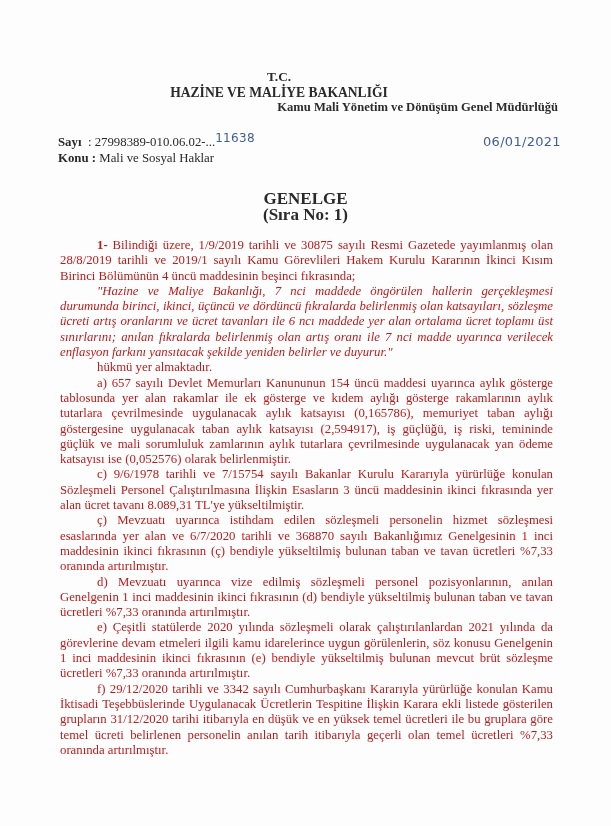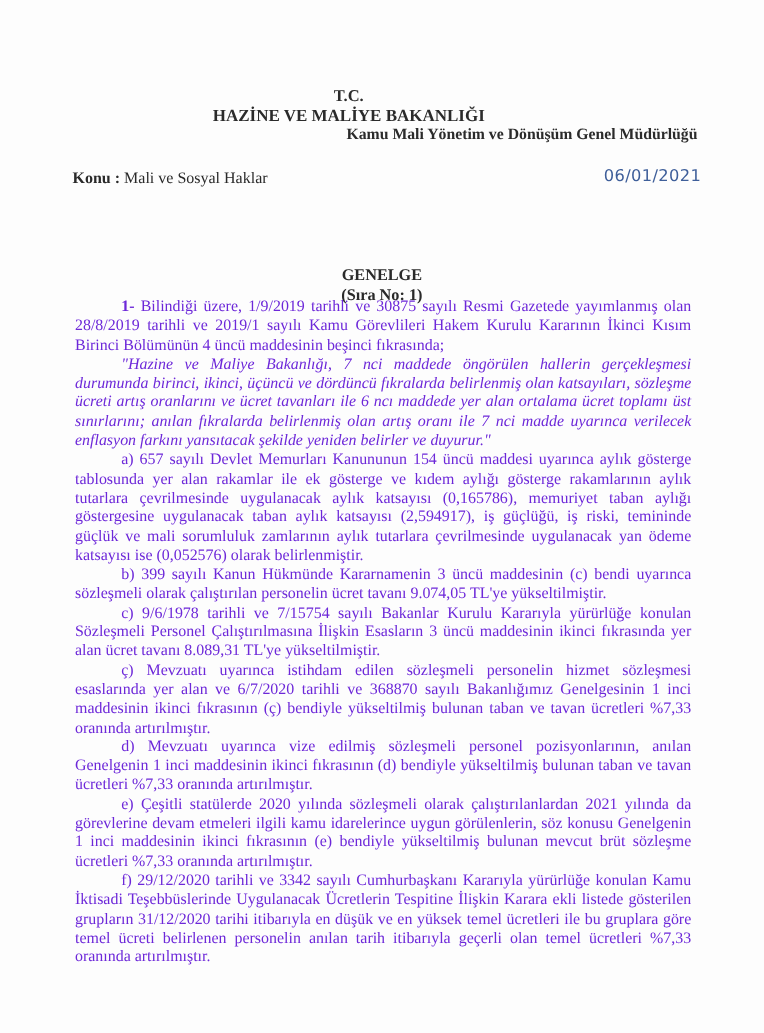--- a/index.html
+++ b/index.html
@@ -57,36 +57,36 @@
       left: 483px;
       top: 134px;
       font-family: "DejaVu Sans", sans-serif;
       color: #3f5f9a;
       font-size: 13px;
       letter-spacing: 0.3px;
     }
     .title {
       position: absolute;
       left: 0;
-      top: 212px;
+      top: 191px;
       width: 611px;
       text-align: center;
       font-weight: bold;
-      font-size: 13px;
+      font-size: 17px;
       line-height: 15.5px;
     }
     .body {
       position: absolute;
       left: 60px;
       top: 238px;
       width: 493px;
       font-size: 12.75px;
       line-height: 15.3px;
       text-align: justify;
-      color: #6d28d9;
+      color: #b91c1c;
     }
     .body p {
       margin: 0;
       text-indent: 37px;
     }
     .body p.quote {
       font-style: italic;
       text-indent: 37px;
     }
     .body p .num { font-weight: bold; }
@@ -97,36 +97,39 @@
 <div class="page">
 
   <div class="header">
     <div>T.C.</div>
     <div class="line2">HAZİNE VE MALİYE BAKANLIĞI</div>
     <div class="line3">Kamu Mali Yönetim ve Dönüşüm Genel Müdürlüğü</div>
   </div>
 
   <div class="meta">
     <div>
+      <span class="lbl">Sayı</span>&nbsp;&nbsp;<span>: 27998389-010.06.02-...</span><span class="hand">11638</span>
+    </div>
+    <div>
       <span class="lbl">Konu :</span>&nbsp;<span>Mali ve Sosyal Haklar</span>
     </div>
   </div>
 
   <div class="date">06/01/2021</div>
 
   <div class="title">
     <div>GENELGE</div>
     <div>(Sıra No: 1)</div>
   </div>
 
   <div class="body">
     <p><span class="num">1-</span> <span>Bilindiği üzere, 1/9/2019 tarihli ve 30875 sayılı Resmi Gazetede yayımlanmış olan 28/8/2019 tarihli ve 2019/1 sayılı Kamu Görevlileri Hakem Kurulu Kararının İkinci Kısım Birinci Bölümünün 4 üncü maddesinin beşinci fıkrasında;</span></p>
     <p class="quote">"Hazine ve Maliye Bakanlığı, 7 nci maddede öngörülen hallerin gerçekleşmesi durumunda birinci, ikinci, üçüncü ve dördüncü fıkralarda belirlenmiş olan katsayıları, sözleşme ücreti artış oranlarını ve ücret tavanları ile 6 ncı maddede yer alan ortalama ücret toplamı üst sınırlarını; anılan fıkralarda belirlenmiş olan artış oranı ile 7 nci madde uyarınca verilecek enflasyon farkını yansıtacak şekilde yeniden belirler ve duyurur."</p>
+    <p>hükmü yer almaktadır.</p>
     <p>a) 657 sayılı Devlet Memurları Kanununun 154 üncü maddesi uyarınca aylık gösterge tablosunda yer alan rakamlar ile ek gösterge ve kıdem aylığı gösterge rakamlarının aylık tutarlara çevrilmesinde uygulanacak aylık katsayısı (0,165786), memuriyet taban aylığı göstergesine uygulanacak taban aylık katsayısı (2,594917), iş güçlüğü, iş riski, temininde güçlük ve mali sorumluluk zamlarının aylık tutarlara çevrilmesinde uygulanacak yan ödeme katsayısı ise (0,052576) olarak belirlenmiştir.</p>
-    <p>b) 399 sayılı Kanun Hükmünde Kararnamenin 3 üncü maddesinin (c) bendi uyarınca sözleşmeli olarak çalıştırılan personelin ücret tavanı 9.074,05 TL'ye yükseltilmiştir.</p>
     <p>c) 9/6/1978 tarihli ve 7/15754 sayılı Bakanlar Kurulu Kararıyla yürürlüğe konulan Sözleşmeli Personel Çalıştırılmasına İlişkin Esasların 3 üncü maddesinin ikinci fıkrasında yer alan ücret tavanı 8.089,31 TL'ye yükseltilmiştir.</p>
     <p>ç) Mevzuatı uyarınca istihdam edilen sözleşmeli personelin hizmet sözleşmesi esaslarında yer alan ve 6/7/2020 tarihli ve 368870 sayılı Bakanlığımız Genelgesinin 1 inci maddesinin ikinci fıkrasının (ç) bendiyle yükseltilmiş bulunan taban ve tavan ücretleri %7,33 oranında artırılmıştır.</p>
     <p>d) Mevzuatı uyarınca vize edilmiş sözleşmeli personel pozisyonlarının, anılan Genelgenin 1 inci maddesinin ikinci fıkrasının (d) bendiyle yükseltilmiş bulunan taban ve tavan ücretleri %7,33 oranında artırılmıştır.</p>
     <p>e) Çeşitli statülerde 2020 yılında sözleşmeli olarak çalıştırılanlardan 2021 yılında da görevlerine devam etmeleri ilgili kamu idarelerince uygun görülenlerin, söz konusu Genelgenin 1 inci maddesinin ikinci fıkrasının (e) bendiyle yükseltilmiş bulunan mevcut brüt sözleşme ücretleri %7,33 oranında artırılmıştır.</p>
     <p>f) 29/12/2020 tarihli ve 3342 sayılı Cumhurbaşkanı Kararıyla yürürlüğe konulan Kamu İktisadi Teşebbüslerinde Uygulanacak Ücretlerin Tespitine İlişkin Karara ekli listede gösterilen grupların 31/12/2020 tarihi itibarıyla en düşük ve en yüksek temel ücretleri ile bu gruplara göre temel ücreti belirlenen personelin anılan tarih itibarıyla geçerli olan temel ücretleri %7,33 oranında artırılmıştır.</p>
   </div>
 
 </div>
 
 </body></html>

